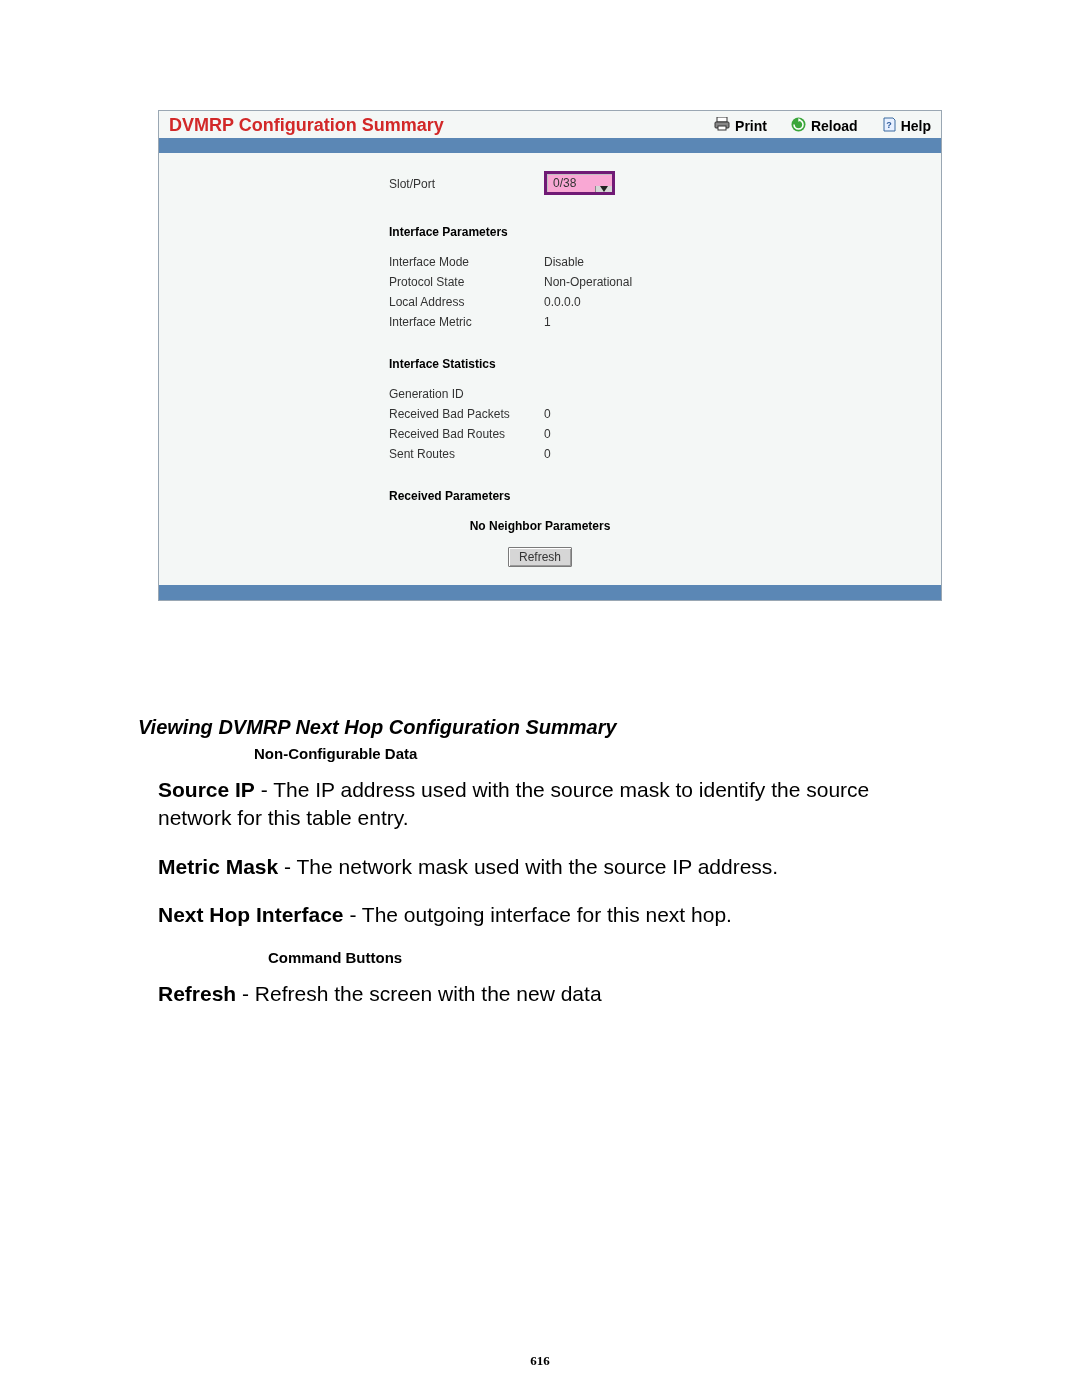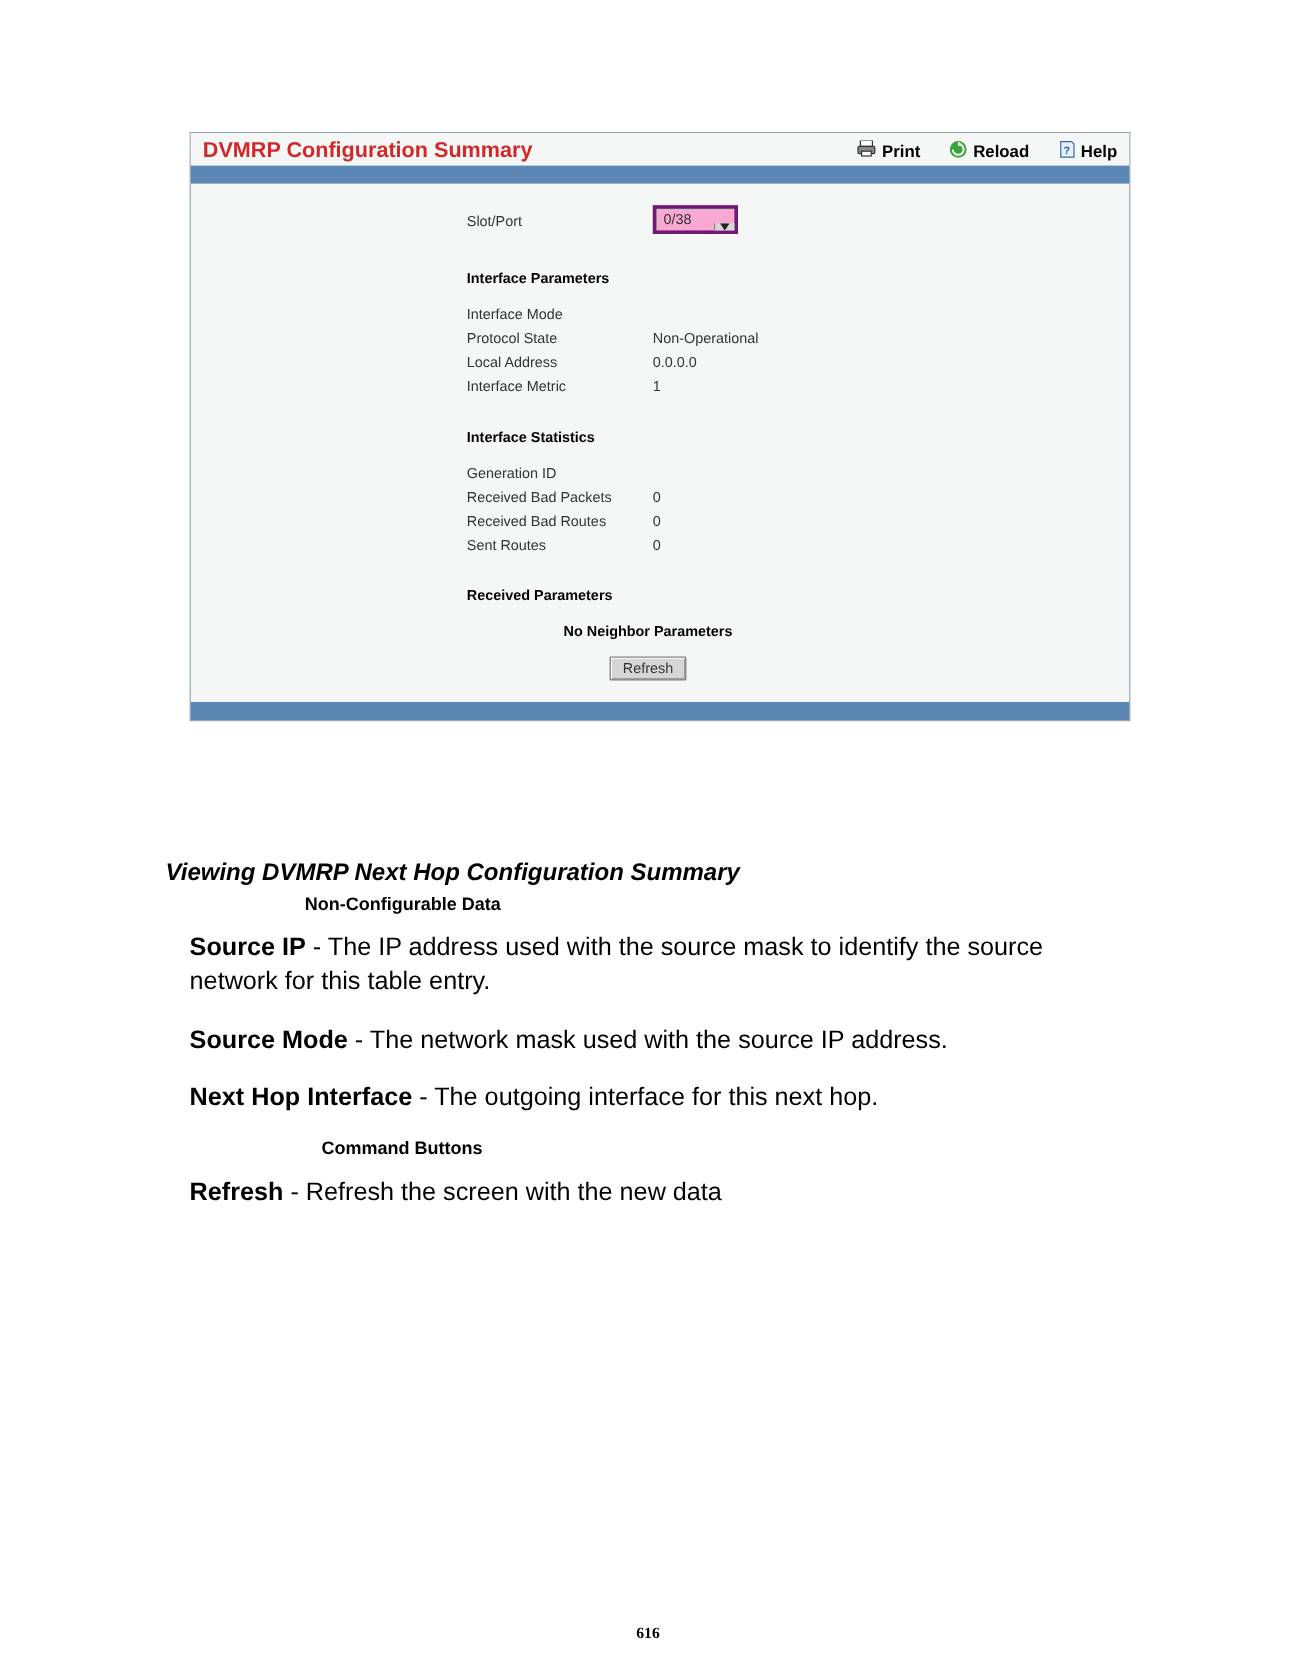--- a/index.html
+++ b/index.html
@@ -228,20 +228,21 @@
                 </svg>
             </span>
           </span>
         </div>
       </div>
 
       <div class="section-title first">Interface Parameters</div>
 
       <div class="form-row">
         <div class="lbl">Interface Mode</div>
+        <div class="val">Disable</div>
       </div>
       <div class="form-row">
         <div class="lbl">Protocol State</div>
         <div class="val">Non-Operational</div>
       </div>
       <div class="form-row">
         <div class="lbl">Local Address</div>
         <div class="val">0.0.0.0</div>
       </div>
       <div class="form-row">
@@ -280,21 +281,21 @@
     <div class="panel-footer"></div>
   </div>
 
   <div class="doc-heading">Viewing DVMRP Next Hop Configuration Summary</div>
   <div class="doc-subhead">Non-Configurable Data</div>
 
   <p class="doc-para">
     <span class="bold">Source IP</span><span> - The IP address used with the source mask to identify the source network for this table entry.</span>
   </p>
   <p class="doc-para">
-    <span class="bold">Source Mode</span><span> - The network mask used with the source IP address.</span>
+    <span class="bold">Metric Mask</span><span> - The network mask used with the source IP address.</span>
   </p>
   <p class="doc-para">
     <span class="bold">Next Hop Interface</span><span> - The outgoing interface for this next hop.</span>
   </p>
 
   <div class="doc-subhead indent2">Command Buttons</div>
 
   <p class="doc-para">
     <span class="bold">Refresh</span><span> - Refresh the screen with the new data</span>
   </p>

